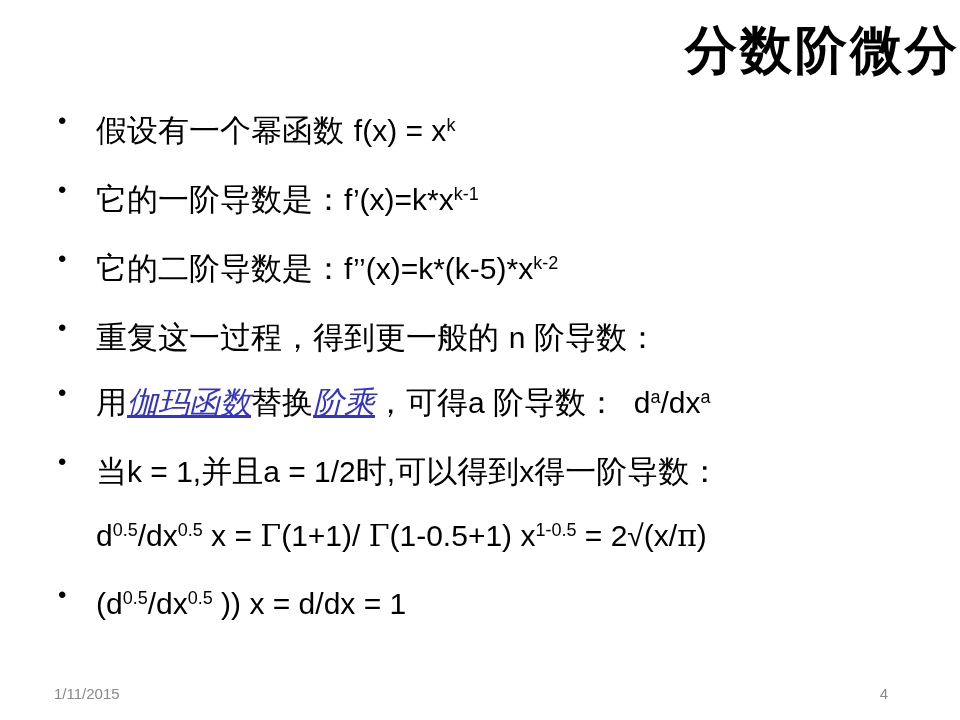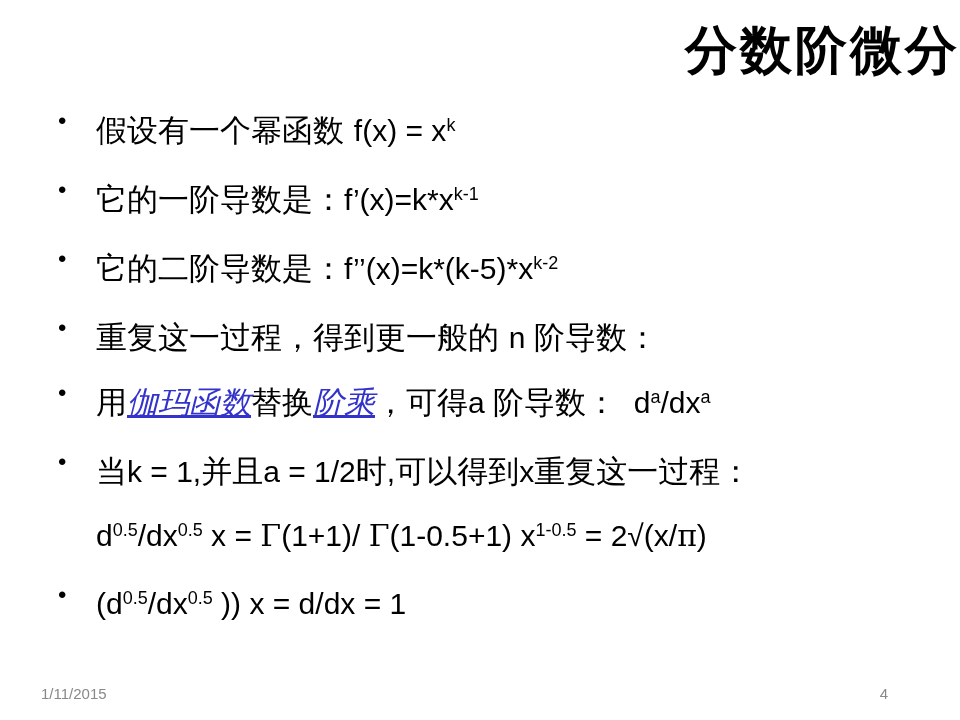--- a/index.html
+++ b/index.html
@@ -56,21 +56,21 @@
   a.seg.link {
     color: #3333CC;
     text-decoration: underline;
     font-family: "DejaVu Serif", serif;
     font-size: 31px;
     cursor: pointer;
     font-style: italic;
   }
   .footer-date {
     position: absolute;
-    left: 41px;
+    left: 54px;
     bottom: 18px;
     font-size: 15px;
     color: #898989;
     margin-top: 20px;
   }
   .page-number {
     position: absolute;
     right: 72px;
     bottom: 18px;
     font-size: 15px;
@@ -110,21 +110,21 @@
       </div>
       <div class="bullet-item">
         <span class="bullet-marker">•</span>
         <div class="bullet-content">
           <div class="line"><span class="seg cjk">用</span><a class="seg link" href="#" style="color: rgb(51, 51, 204);">伽玛函数</a><span class="seg cjk">替换</span><a class="seg link" href="#" style="color: rgb(51, 51, 204);">阶乘</a><span class="seg cjk">，可得</span><span class="seg">a </span><span class="seg cjk">阶导数：</span><span class="seg">  d</span><span class="seg sup">a</span><span class="seg">/dx</span><span class="seg sup">a</span></div>
         </div>
       </div>
       <div class="bullet-item">
         <span class="bullet-marker">•</span>
         <div class="bullet-content">
-          <div class="line"><span class="seg cjk">当</span><span class="seg">k = 1,</span><span class="seg cjk">并且</span><span class="seg">a = 1/2</span><span class="seg cjk">时</span><span class="seg">,</span><span class="seg cjk">可以得到</span><span class="seg">x</span><span class="seg cjk">重复这一过程：</span></div>
+          <div class="line"><span class="seg cjk">当</span><span class="seg">k = 1,</span><span class="seg cjk">并且</span><span class="seg">a = 1/2</span><span class="seg cjk">时</span><span class="seg">,</span><span class="seg cjk">可以得到</span><span class="seg">x</span><span class="seg cjk">得一阶导数：</span></div>
           <div class="line"><span class="seg">d</span><span class="seg sup">0.5</span><span class="seg">/dx</span><span class="seg sup">0.5</span><span class="seg"> x = </span><span class="seg serif">Γ</span><span class="seg">(1+1)/ </span><span class="seg serif">Γ</span><span class="seg">(1-0.5+1) x</span><span class="seg sup">1-0.5</span><span class="seg"> = 2√(x/</span><span class="seg serif">π</span><span class="seg">)</span></div>
         </div>
       </div>
       <div class="bullet-item">
         <span class="bullet-marker">•</span>
         <div class="bullet-content">
           <div class="line"><span class="seg">(d</span><span class="seg sup">0.5</span><span class="seg">/dx</span><span class="seg sup">0.5</span><span class="seg"> )) x = d/dx = 1</span></div>
         </div>
       </div>
     </div>

